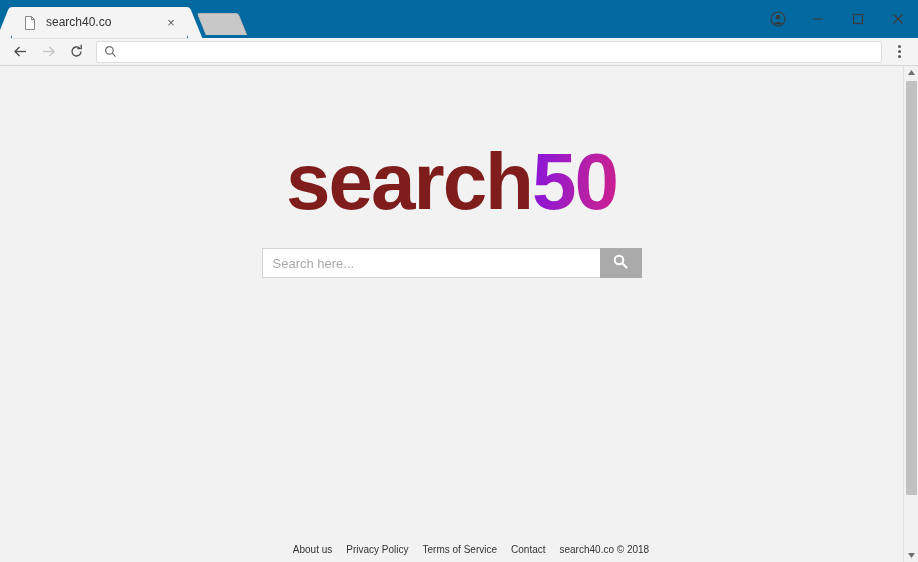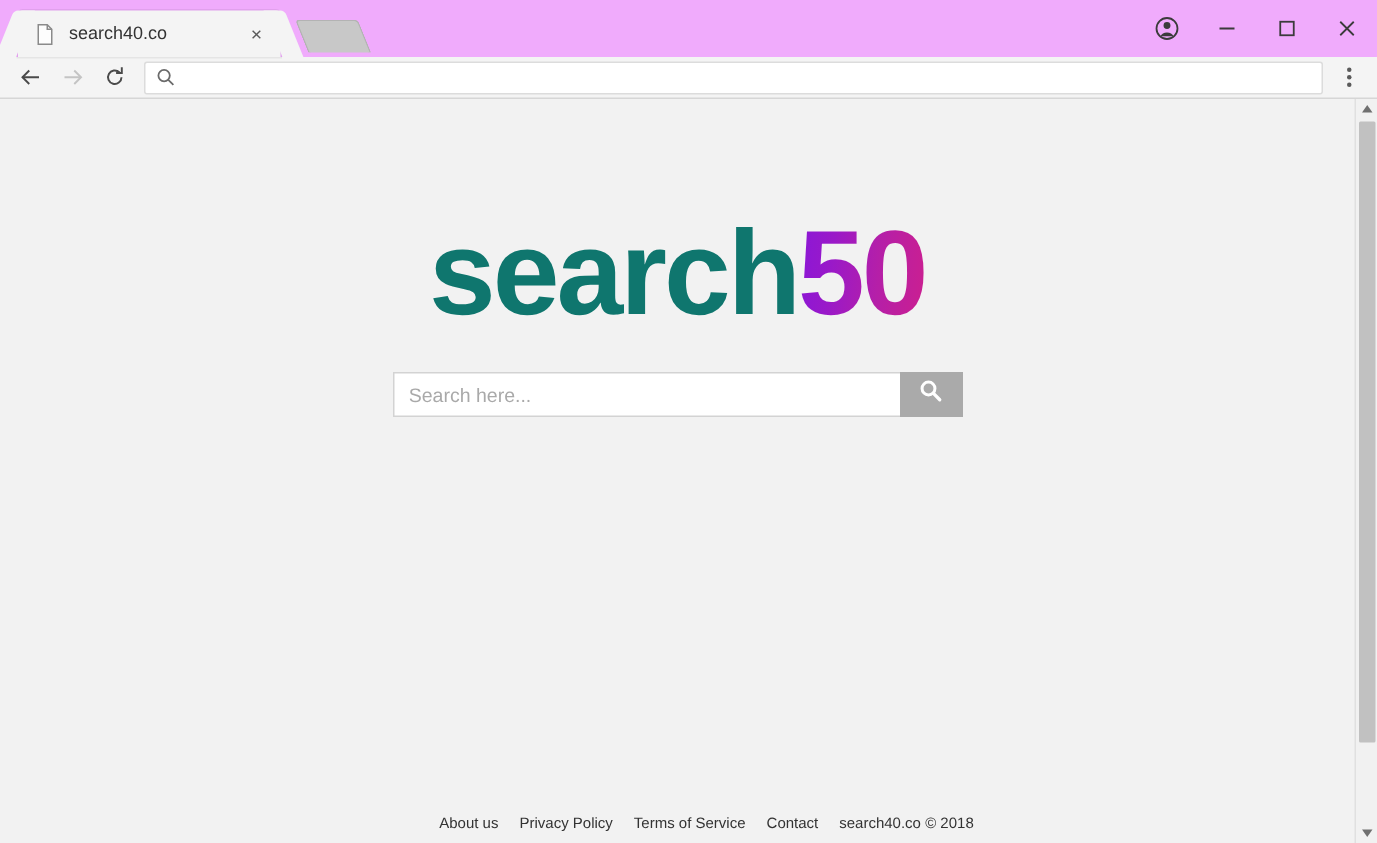--- a/index.html
+++ b/index.html
@@ -20,21 +20,21 @@
     height: 562px;
     position: relative;
     display: flex;
     flex-direction: column;
     background: #f2f2f2;
   }
 
   
   .tab-strip {
     height: 38px;
-    background: #f0abfc;
+    background: #0369a1;
     position: relative;
     display: flex;
     align-items: flex-end;
     flex: 0 0 38px;
   }
 
   .tab {
     position: relative;
     margin-left: 12px;
     width: 175px;
@@ -212,21 +212,21 @@
 
   .logo {
     margin-top: 76px;
     font-size: 80px;
     font-weight: bold;
     letter-spacing: -2px;
     line-height: 1;
     white-space: nowrap;
     user-select: none;
   }
-  .logo-word { color: #0f766e; text-align: right; }
+  .logo-word { color: #7f1d1d; text-align: right; }
   .logo-num {
     background: linear-gradient(95deg, #8a17d8 0%, #9a19c8 28%, #b51fa8 62%, #cc1f8f 100%);
     -webkit-background-clip: text;
     background-clip: text;
     color: transparent;
     -webkit-text-fill-color: transparent;
   }
 
   .search-row {
     margin-top: 26px;

